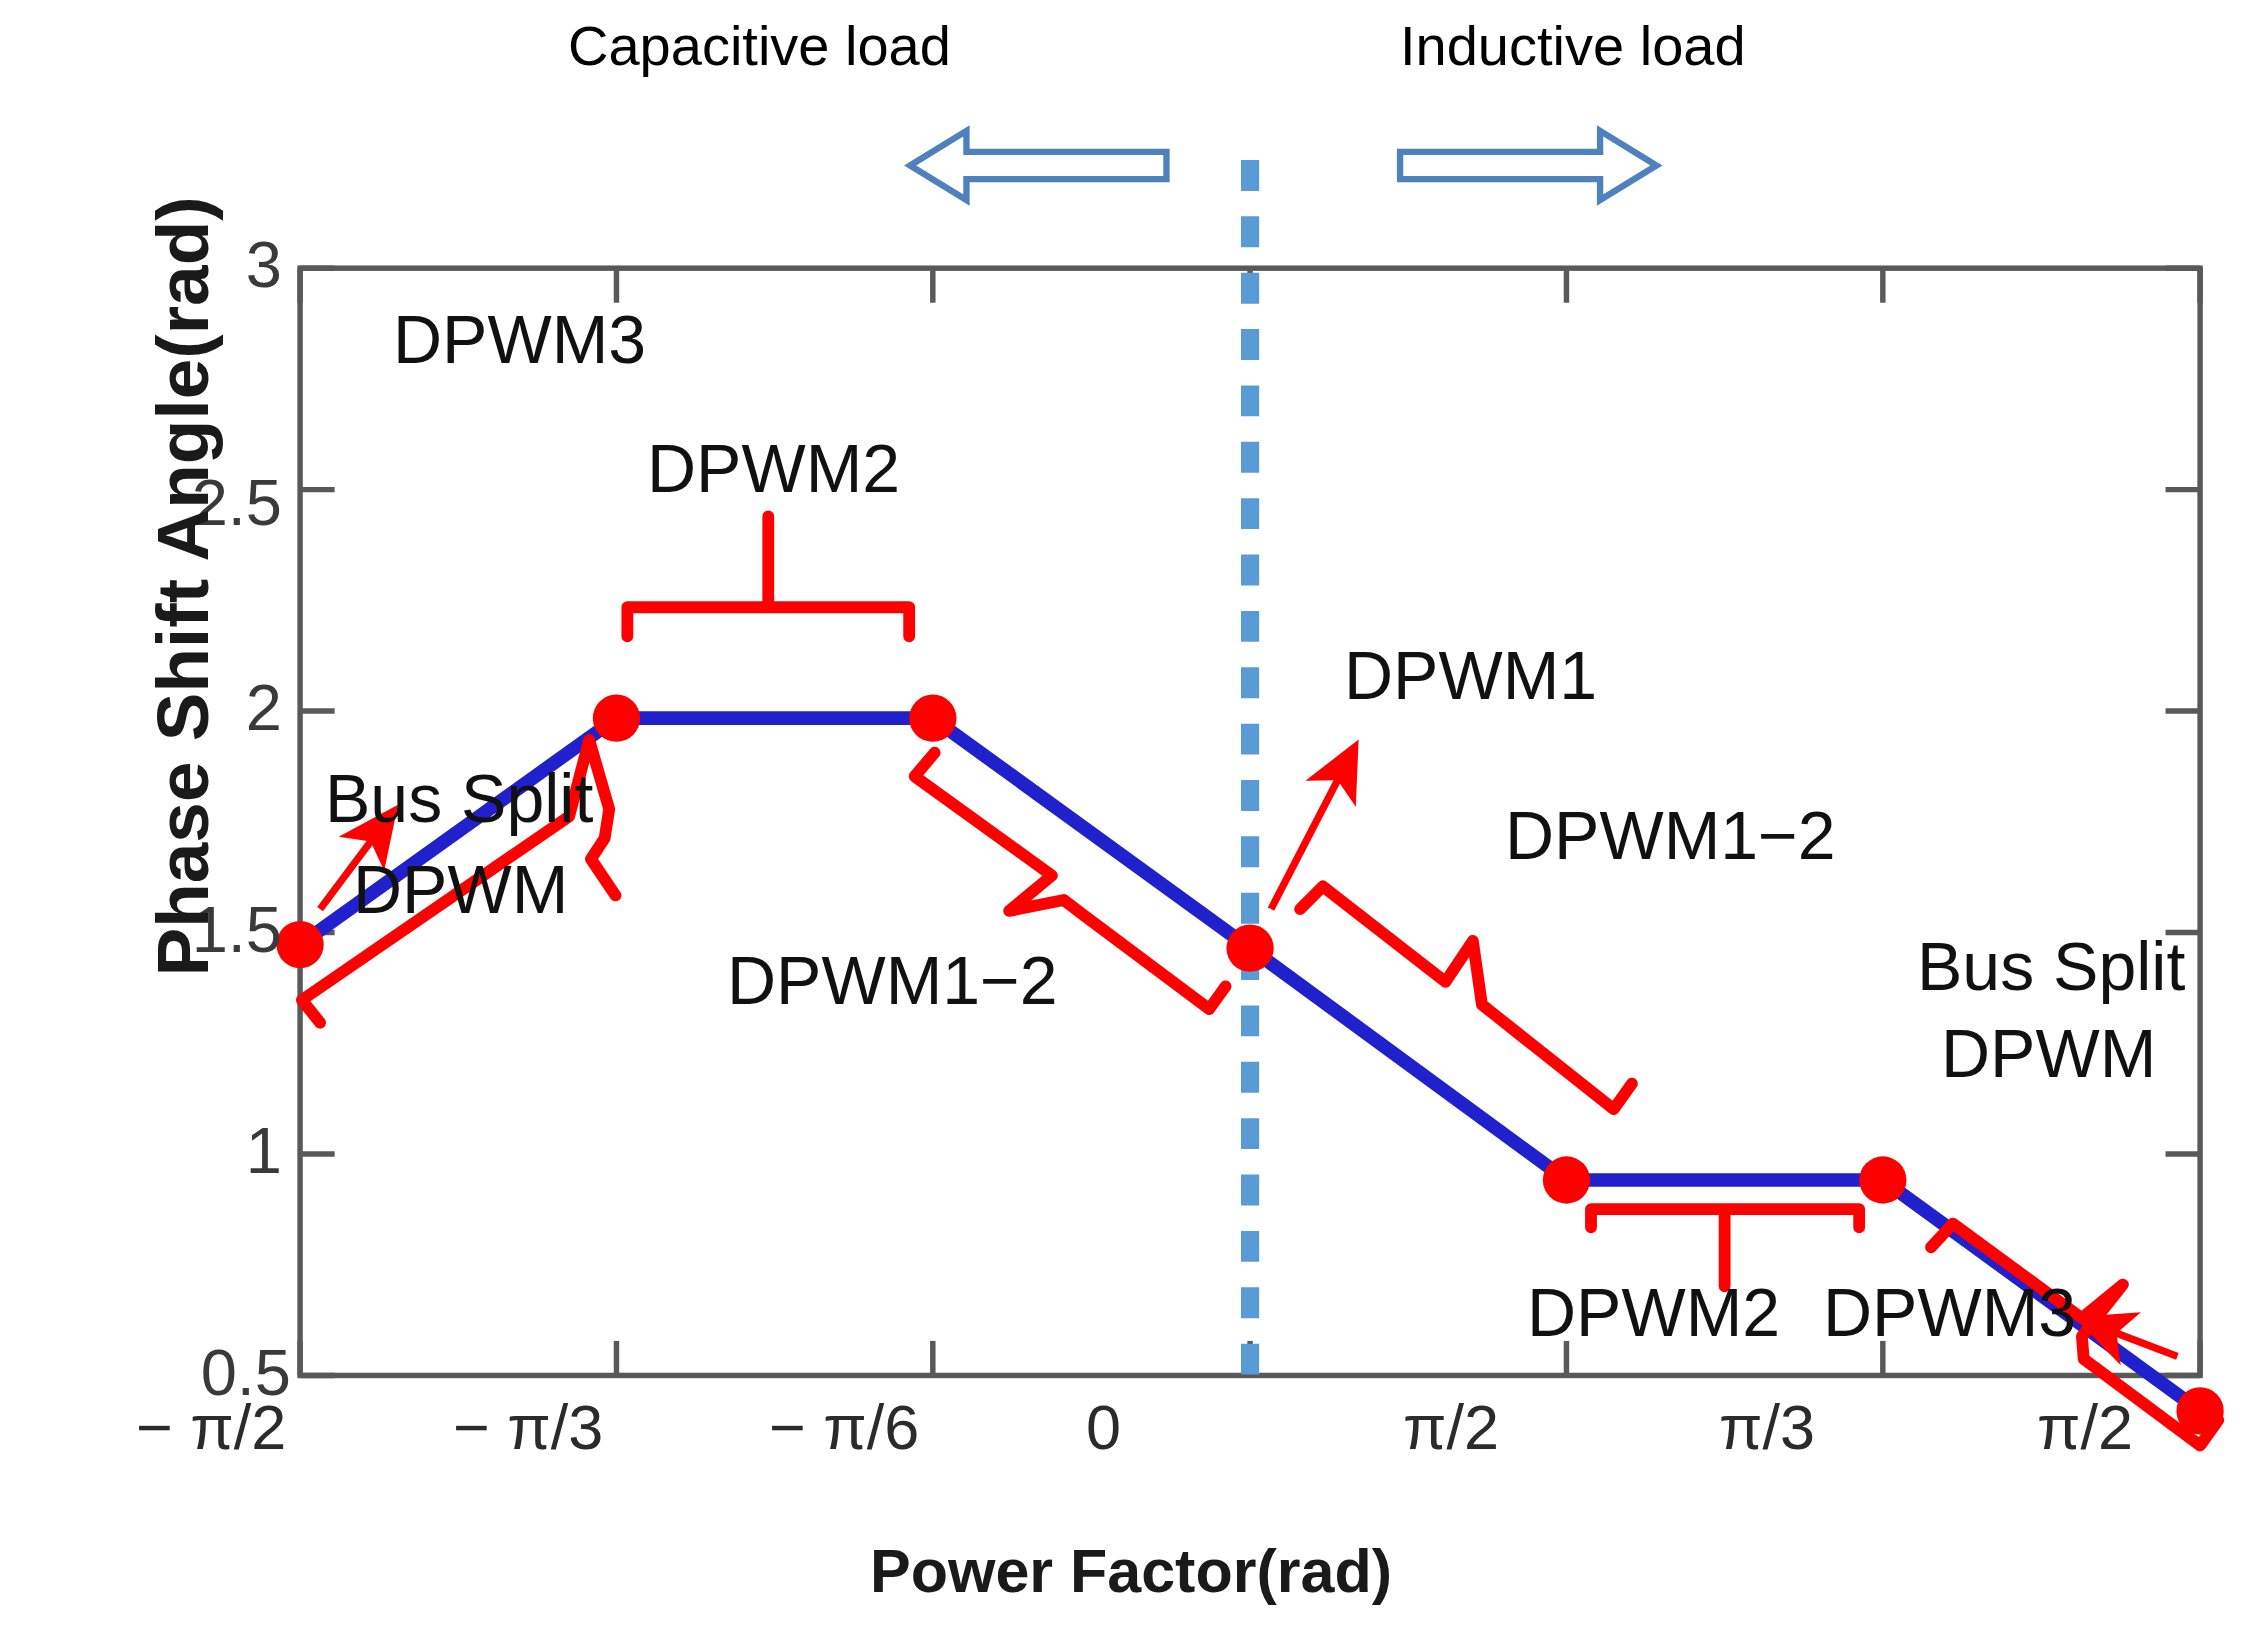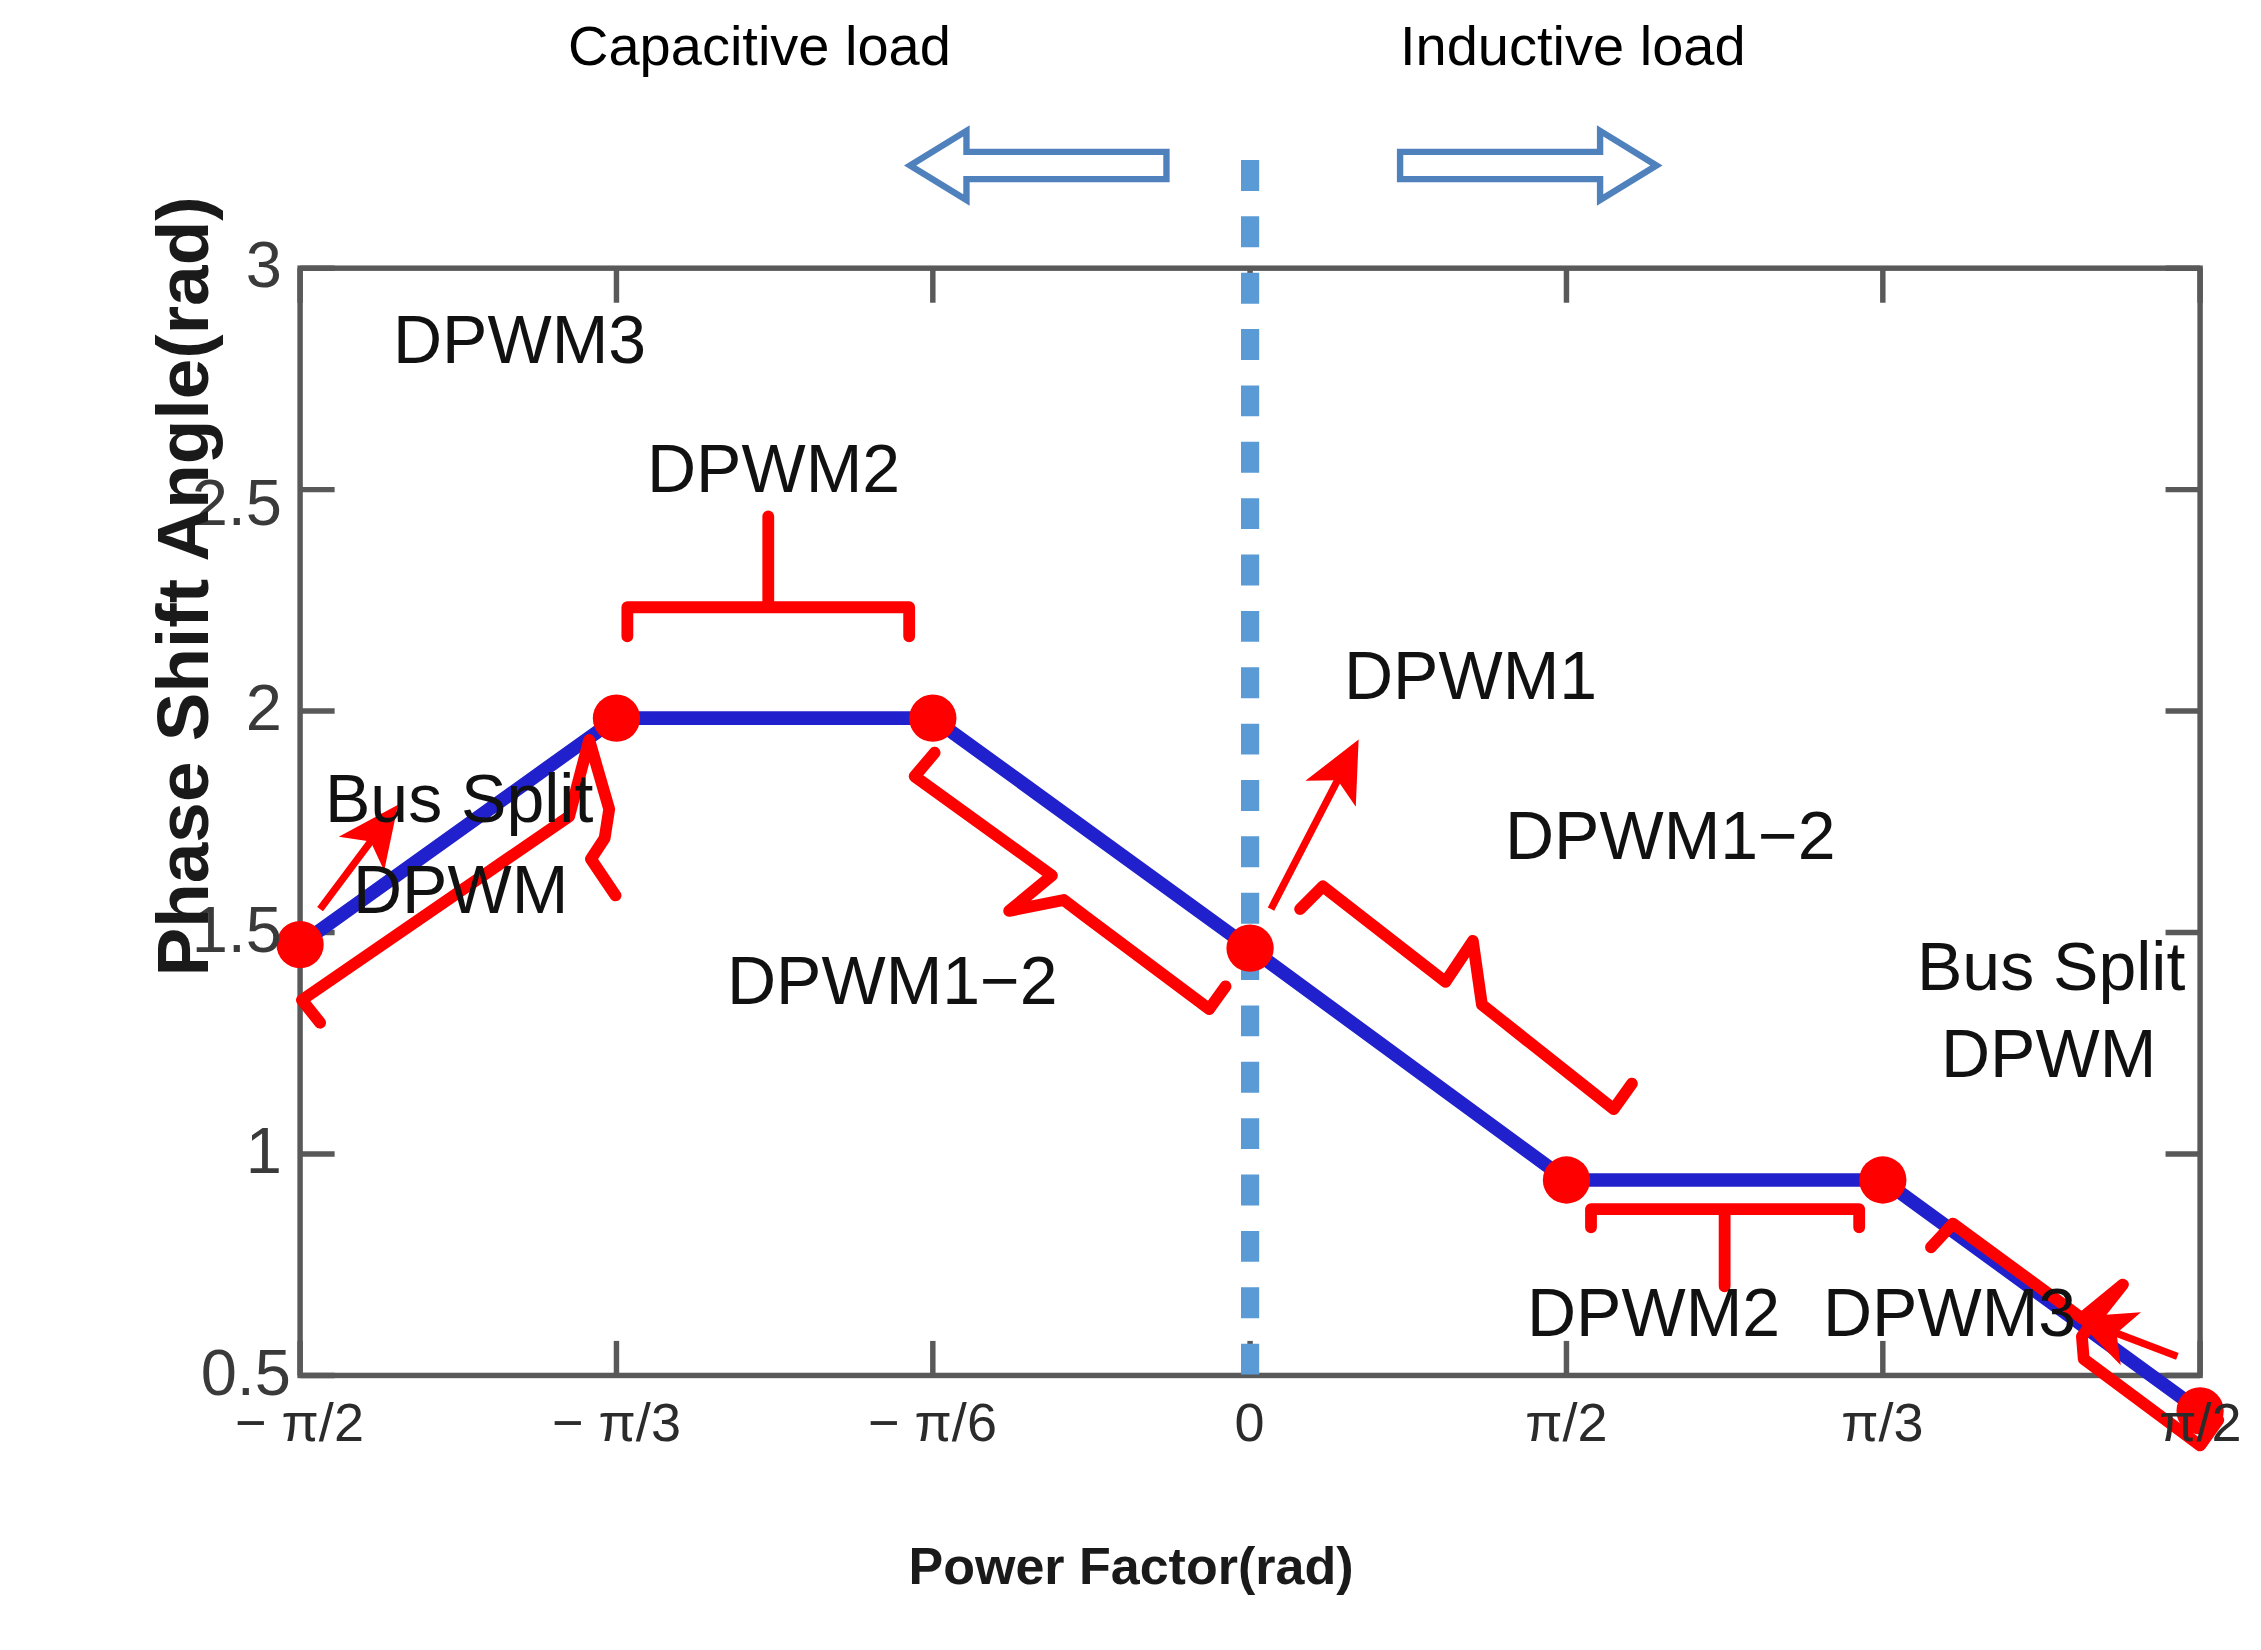--- a/index.html
+++ b/index.html
@@ -7,30 +7,30 @@
        font-family:"Liberation Sans", sans-serif;color:#1a1a1a;}
   #root{position:absolute;inset:0;}
   svg#fig{position:absolute;left:0;top:0;width:2262px;height:1650px;}
 
   .hdr-label{position:absolute;font-size:56px;color:#000;white-space:nowrap;
              font-family:"Liberation Sans", sans-serif;}
   #cap-load{left:568px;top:12.7px;}
   #ind-load{left:1400px;top:12.7px;}
   .ytick{position:absolute;font-size:65px;color:#3a3a3a;text-align:right;
          white-space:nowrap;font-family:"Liberation Sans", sans-serif;}
-  .xtick{position:absolute;font-size:54px;color:#2b2b2b;text-align:center;
+  .xtick{position:absolute;font-size:63px;color:#2b2b2b;
          white-space:nowrap;font-family:"Liberation Sans", sans-serif;}
 
   #ylab-wrap{position:absolute;left:-300px;top:545px;width:964px;
              transform:rotate(-90deg);transform-origin:center center;
              text-align:center;}
   #ylab{font-size:73px;font-weight:bold;color:#1a1a1a;white-space:nowrap;
         font-family:"Liberation Sans", sans-serif;}
   #xlab{position:absolute;left:0;top:1536px;width:2262px;text-align:center;
-        font-size:52px;font-weight:bold;color:#1a1a1a;
+        font-size:61px;font-weight:bold;color:#1a1a1a;
         font-family:"Liberation Sans", sans-serif;}
 
   .ann{position:absolute;font-size:68px;color:#111;white-space:nowrap;
        font-family:"Liberation Sans", sans-serif;}
 </style>
 </head>
 <body>
 
 <div id="root">
 

